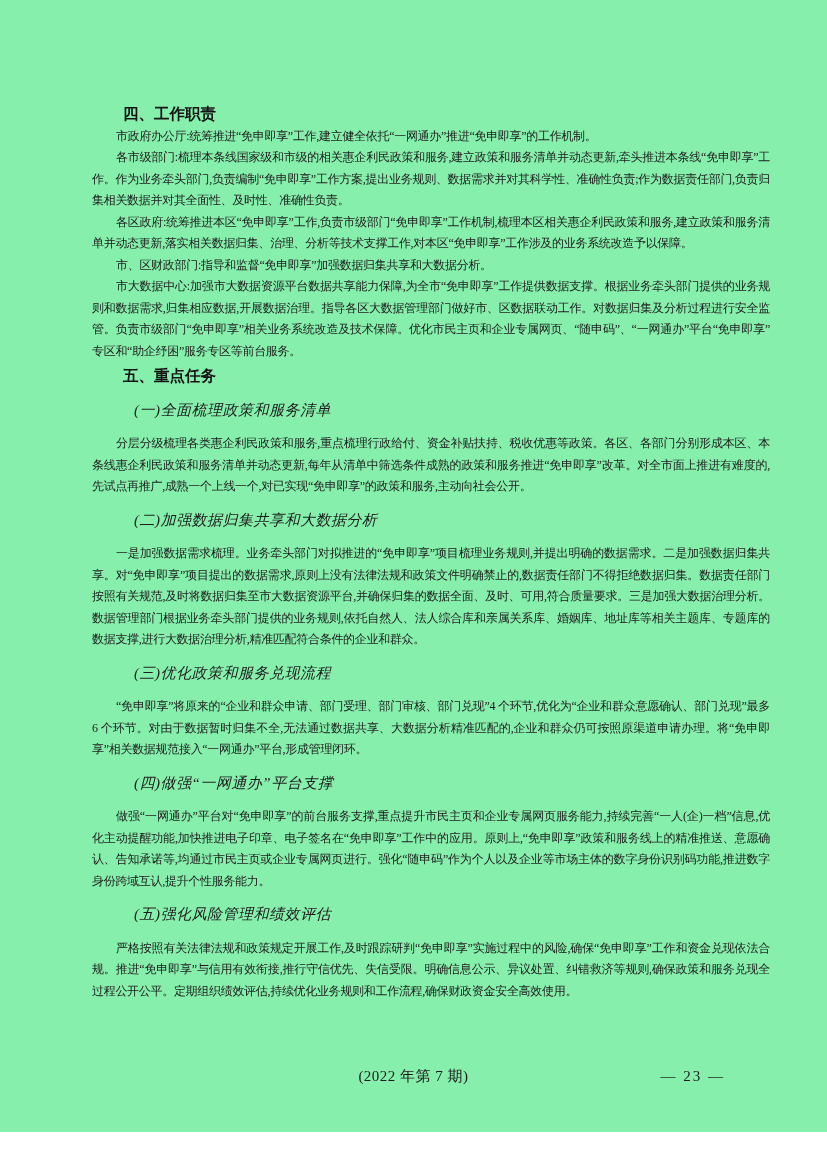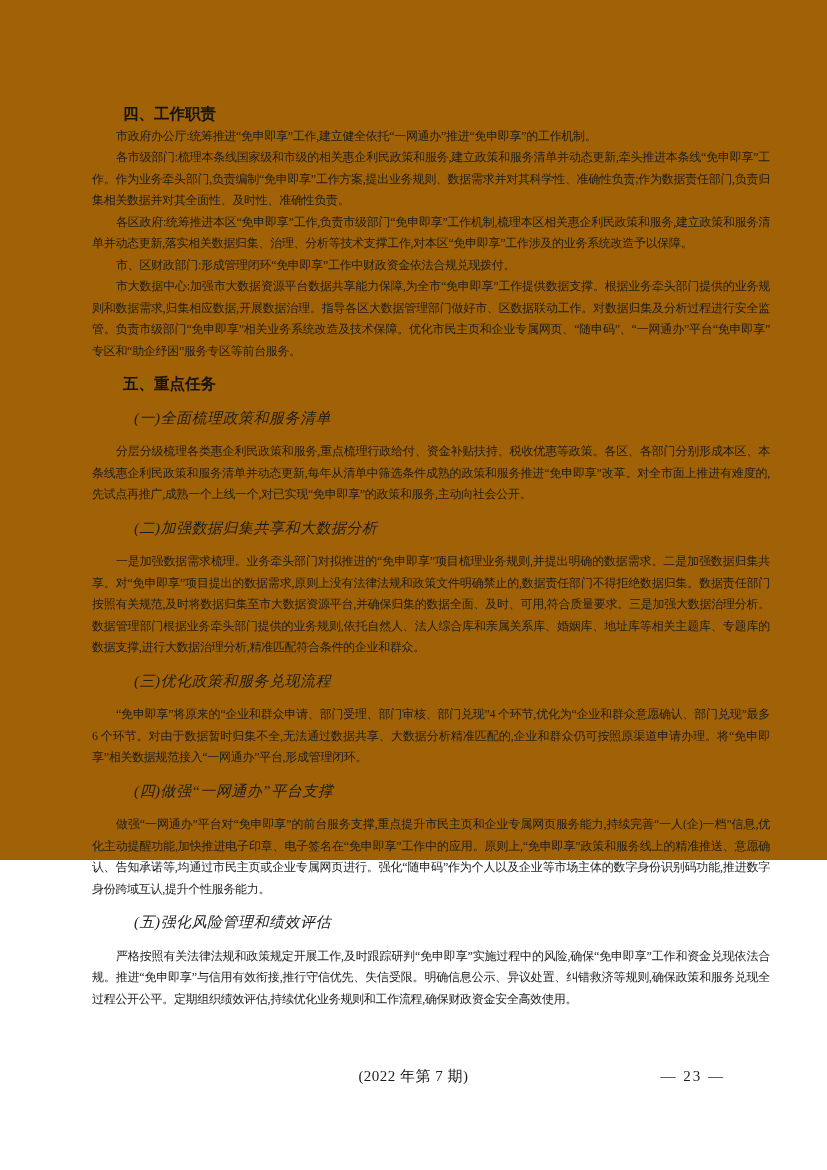--- a/index.html
+++ b/index.html
@@ -7,22 +7,22 @@
     width: 827px;
     height: 1170px;
     background: #ffffff;
     position: relative;
     overflow: hidden;
     font-family: "Liberation Serif", "DejaVu Serif", serif;
   }
   .page {
     position: absolute;
     left: 0; top: 0;
-    width: 827px; height: 860px;
-    background: #a16207;
+    width: 827px; height: 1132px;
+    background: #86efac;
   }
   .content {
     position: absolute;
     left: 92px;
     top: 104px;
     width: 678px;
     color: #1c1c1c;
   }
   .body-paragraph {
     margin: 0;
@@ -38,21 +38,21 @@
   .section-heading {
     margin: 0;
     font-size: 15.5px;
     line-height: 21.5px;
     font-weight: 700;
     text-indent: 2em;
     font-family: "DejaVu Sans", "Liberation Sans", sans-serif;
     color: #141414;
   }
   .section-heading + .body-paragraph { margin-top: 0; }
-  .content > .section-heading:not(:first-child) { margin-top: 12px; }
+  .content > .section-heading:not(:first-child) { margin-top: 4px; }
   .subsection-heading {
     margin: 12px;
     font-size: 15px;
     line-height: 21.5px;
     font-style: italic;
     text-indent: 2em;
     letter-spacing: 0.5px;
     font-family: "Liberation Serif", "DejaVu Serif", serif;
     color: #1c1c1c;
   }
@@ -83,21 +83,21 @@
 </style>
 </head>
 <body>
 
 <div class="page">
   <div class="content" id="document-body">
       <p class="section-heading">四、工作职责</p>
       <p class="body-paragraph">市政府办公厅:统筹推进“免申即享”工作,建立健全依托“一网通办”推进“免申即享”的工作机制。</p>
       <p class="body-paragraph">各市级部门:梳理本条线国家级和市级的相关惠企利民政策和服务,建立政策和服务清单并动态更新,牵头推进本条线“免申即享”工作。作为业务牵头部门,负责编制“免申即享”工作方案,提出业务规则、数据需求并对其科学性、准确性负责;作为数据责任部门,负责归集相关数据并对其全面性、及时性、准确性负责。</p>
       <p class="body-paragraph">各区政府:统筹推进本区“免申即享”工作,负责市级部门“免申即享”工作机制,梳理本区相关惠企利民政策和服务,建立政策和服务清单并动态更新,落实相关数据归集、治理、分析等技术支撑工作,对本区“免申即享”工作涉及的业务系统改造予以保障。</p>
-      <p class="body-paragraph">市、区财政部门:形成管理闭环“免申即享”工作中财政资金依法合规兑现拨付。</p>
+      <p class="body-paragraph">市、区财政部门:指导和监督“免申即享”加强数据归集共享和大数据分析。</p>
       <p class="body-paragraph">市大数据中心:加强市大数据资源平台数据共享能力保障,为全市“免申即享”工作提供数据支撑。根据业务牵头部门提供的业务规则和数据需求,归集相应数据,开展数据治理。指导各区大数据管理部门做好市、区数据联动工作。对数据归集及分析过程进行安全监管。负责市级部门“免申即享”相关业务系统改造及技术保障。优化市民主页和企业专属网页、“随申码”、“一网通办”平台“免申即享”专区和“助企纾困”服务专区等前台服务。</p>
       <p class="section-heading">五、重点任务</p>
       <p class="subsection-heading">(一)全面梳理政策和服务清单</p>
       <p class="body-paragraph">分层分级梳理各类惠企利民政策和服务,重点梳理行政给付、资金补贴扶持、税收优惠等政策。各区、各部门分别形成本区、本条线惠企利民政策和服务清单并动态更新,每年从清单中筛选条件成熟的政策和服务推进“免申即享”改革。对全市面上推进有难度的,先试点再推广,成熟一个上线一个,对已实现“免申即享”的政策和服务,主动向社会公开。</p>
       <p class="subsection-heading">(二)加强数据归集共享和大数据分析</p>
       <p class="body-paragraph">一是加强数据需求梳理。业务牵头部门对拟推进的“免申即享”项目梳理业务规则,并提出明确的数据需求。二是加强数据归集共享。对“免申即享”项目提出的数据需求,原则上没有法律法规和政策文件明确禁止的,数据责任部门不得拒绝数据归集。数据责任部门按照有关规范,及时将数据归集至市大数据资源平台,并确保归集的数据全面、及时、可用,符合质量要求。三是加强大数据治理分析。数据管理部门根据业务牵头部门提供的业务规则,依托自然人、法人综合库和亲属关系库、婚姻库、地址库等相关主题库、专题库的数据支撑,进行大数据治理分析,精准匹配符合条件的企业和群众。</p>
       <p class="subsection-heading">(三)优化政策和服务兑现流程</p>
       <p class="body-paragraph">“免申即享”将原来的“企业和群众申请、部门受理、部门审核、部门兑现”4 个环节,优化为“企业和群众意愿确认、部门兑现”最多 6 个环节。对由于数据暂时归集不全,无法通过数据共享、大数据分析精准匹配的,企业和群众仍可按照原渠道申请办理。将“免申即享”相关数据规范接入“一网通办”平台,形成管理闭环。</p>
       <p class="subsection-heading">(四)做强“一网通办”平台支撑</p>
       <p class="body-paragraph">做强“一网通办”平台对“免申即享”的前台服务支撑,重点提升市民主页和企业专属网页服务能力,持续完善“一人(企)一档”信息,优化主动提醒功能,加快推进电子印章、电子签名在“免申即享”工作中的应用。原则上,“免申即享”政策和服务线上的精准推送、意愿确认、告知承诺等,均通过市民主页或企业专属网页进行。强化“随申码”作为个人以及企业等市场主体的数字身份识别码功能,推进数字身份跨域互认,提升个性服务能力。</p>

